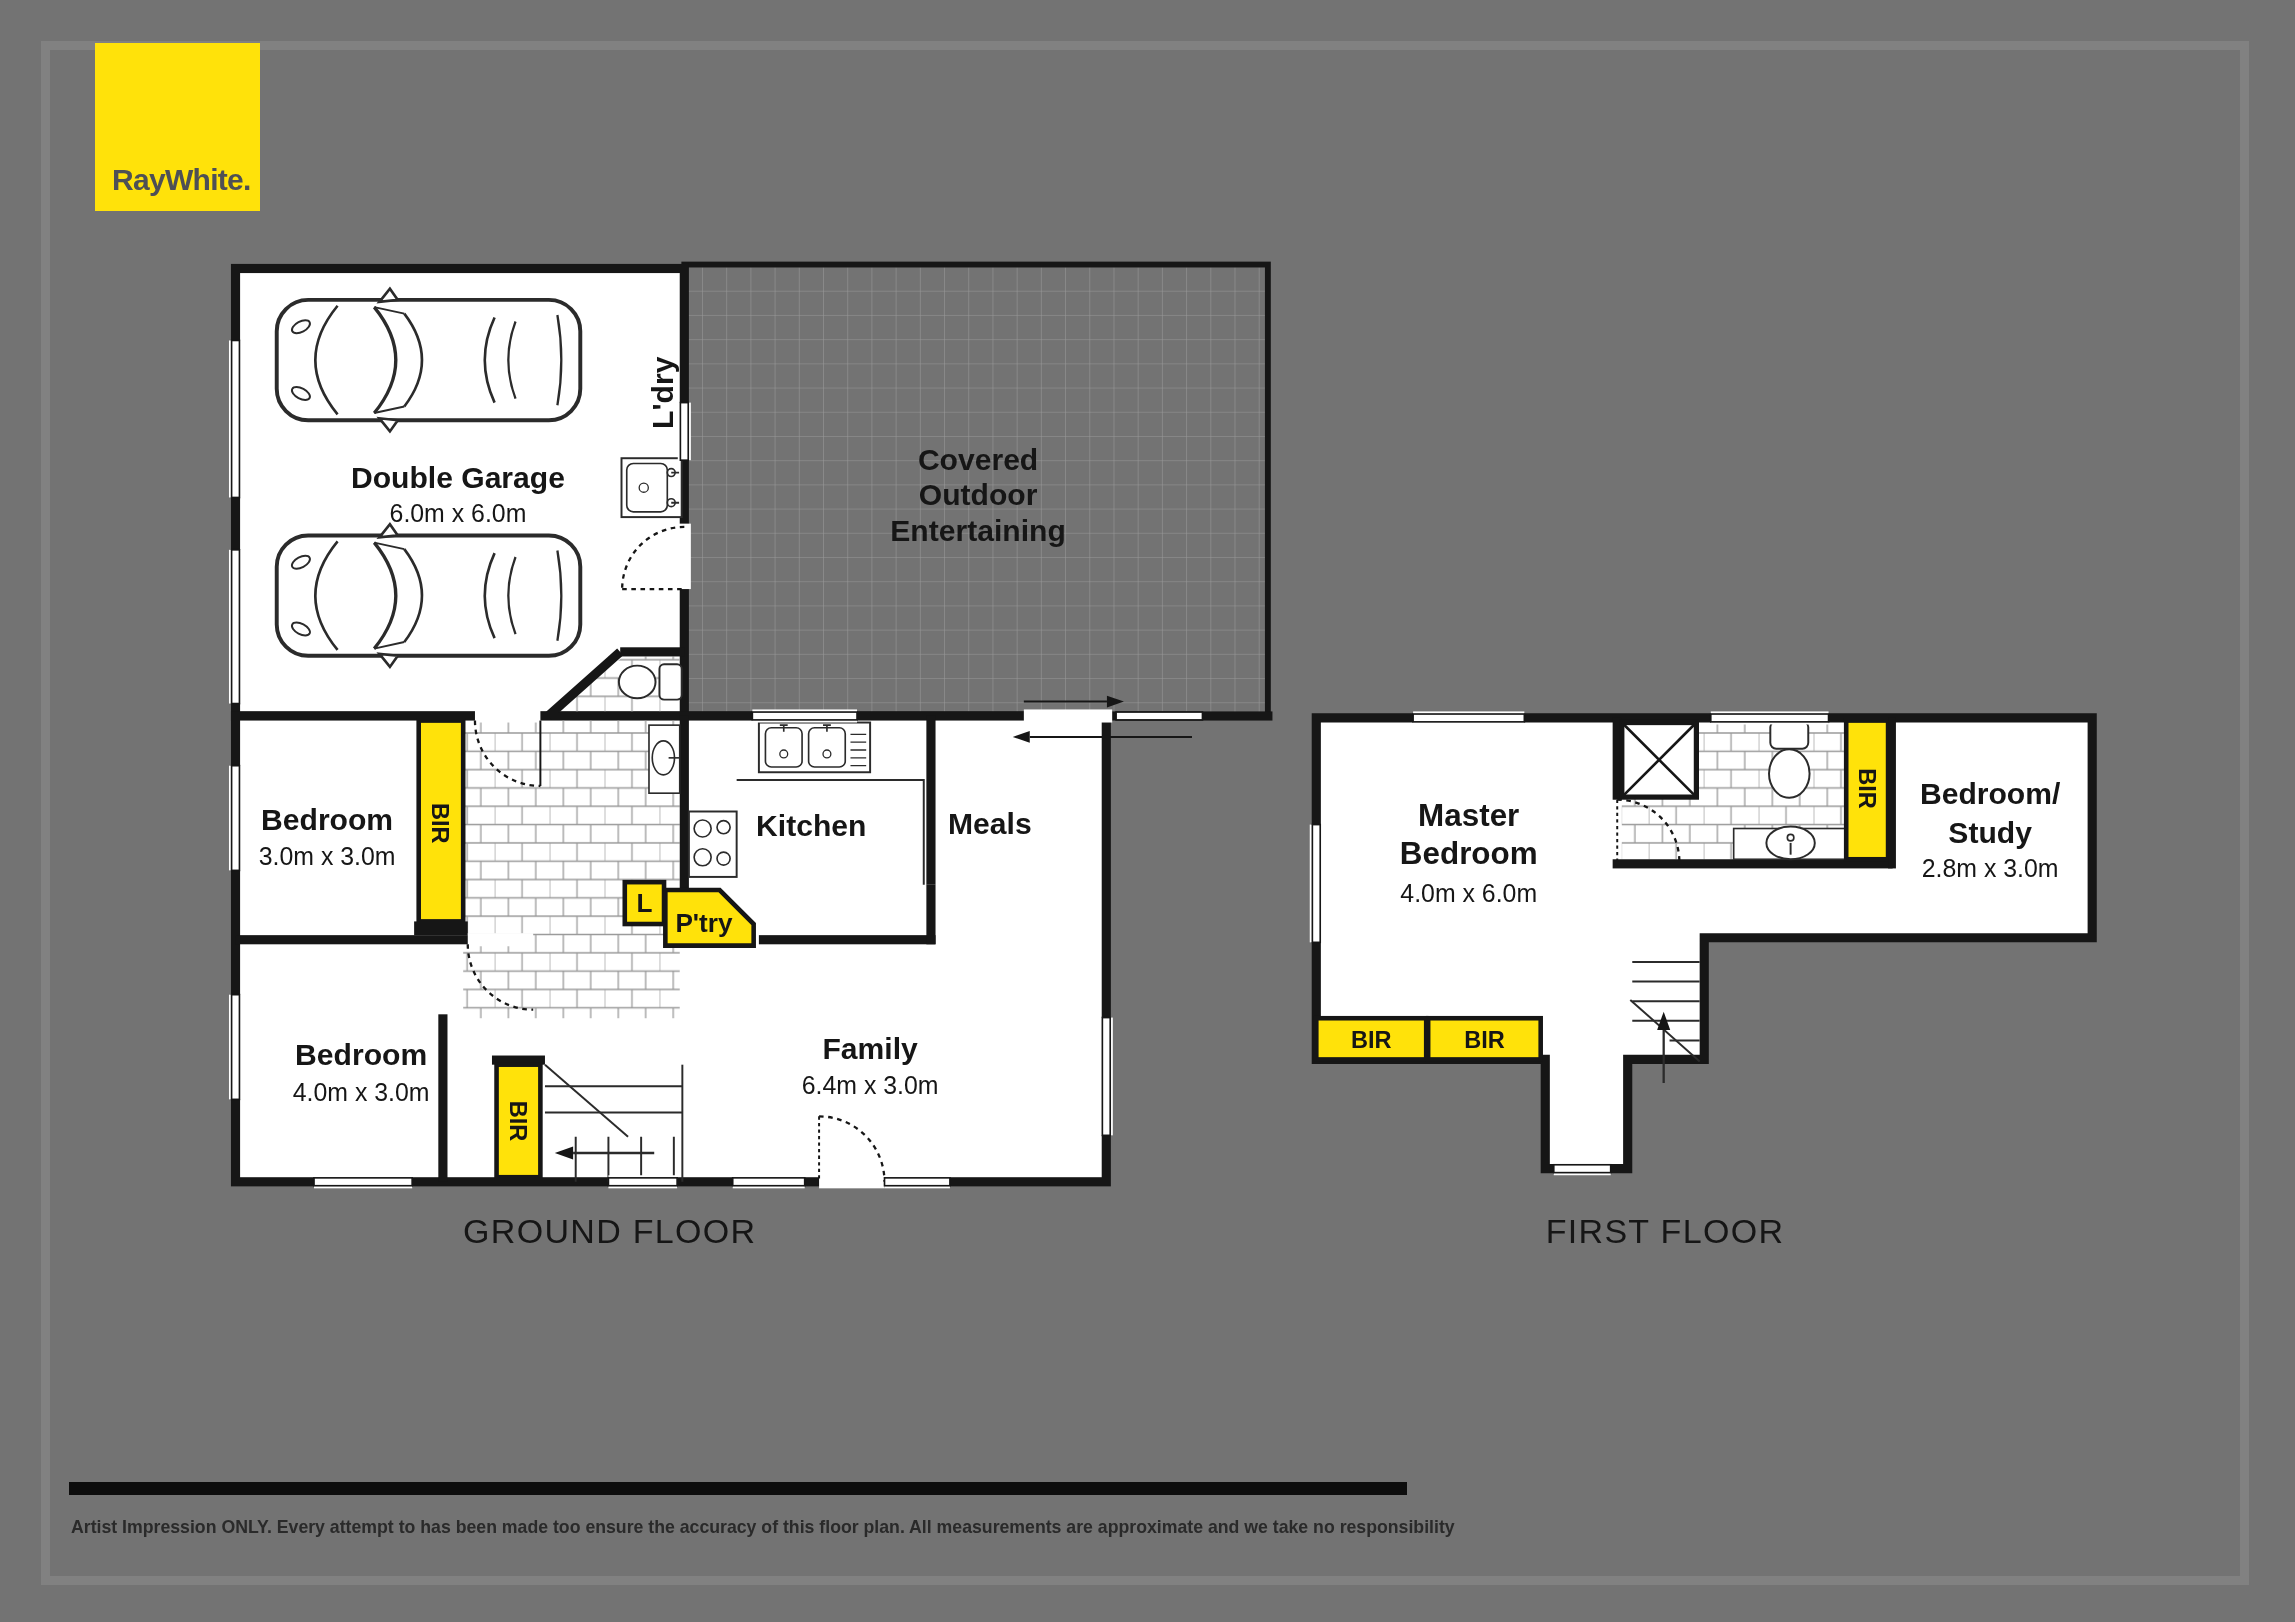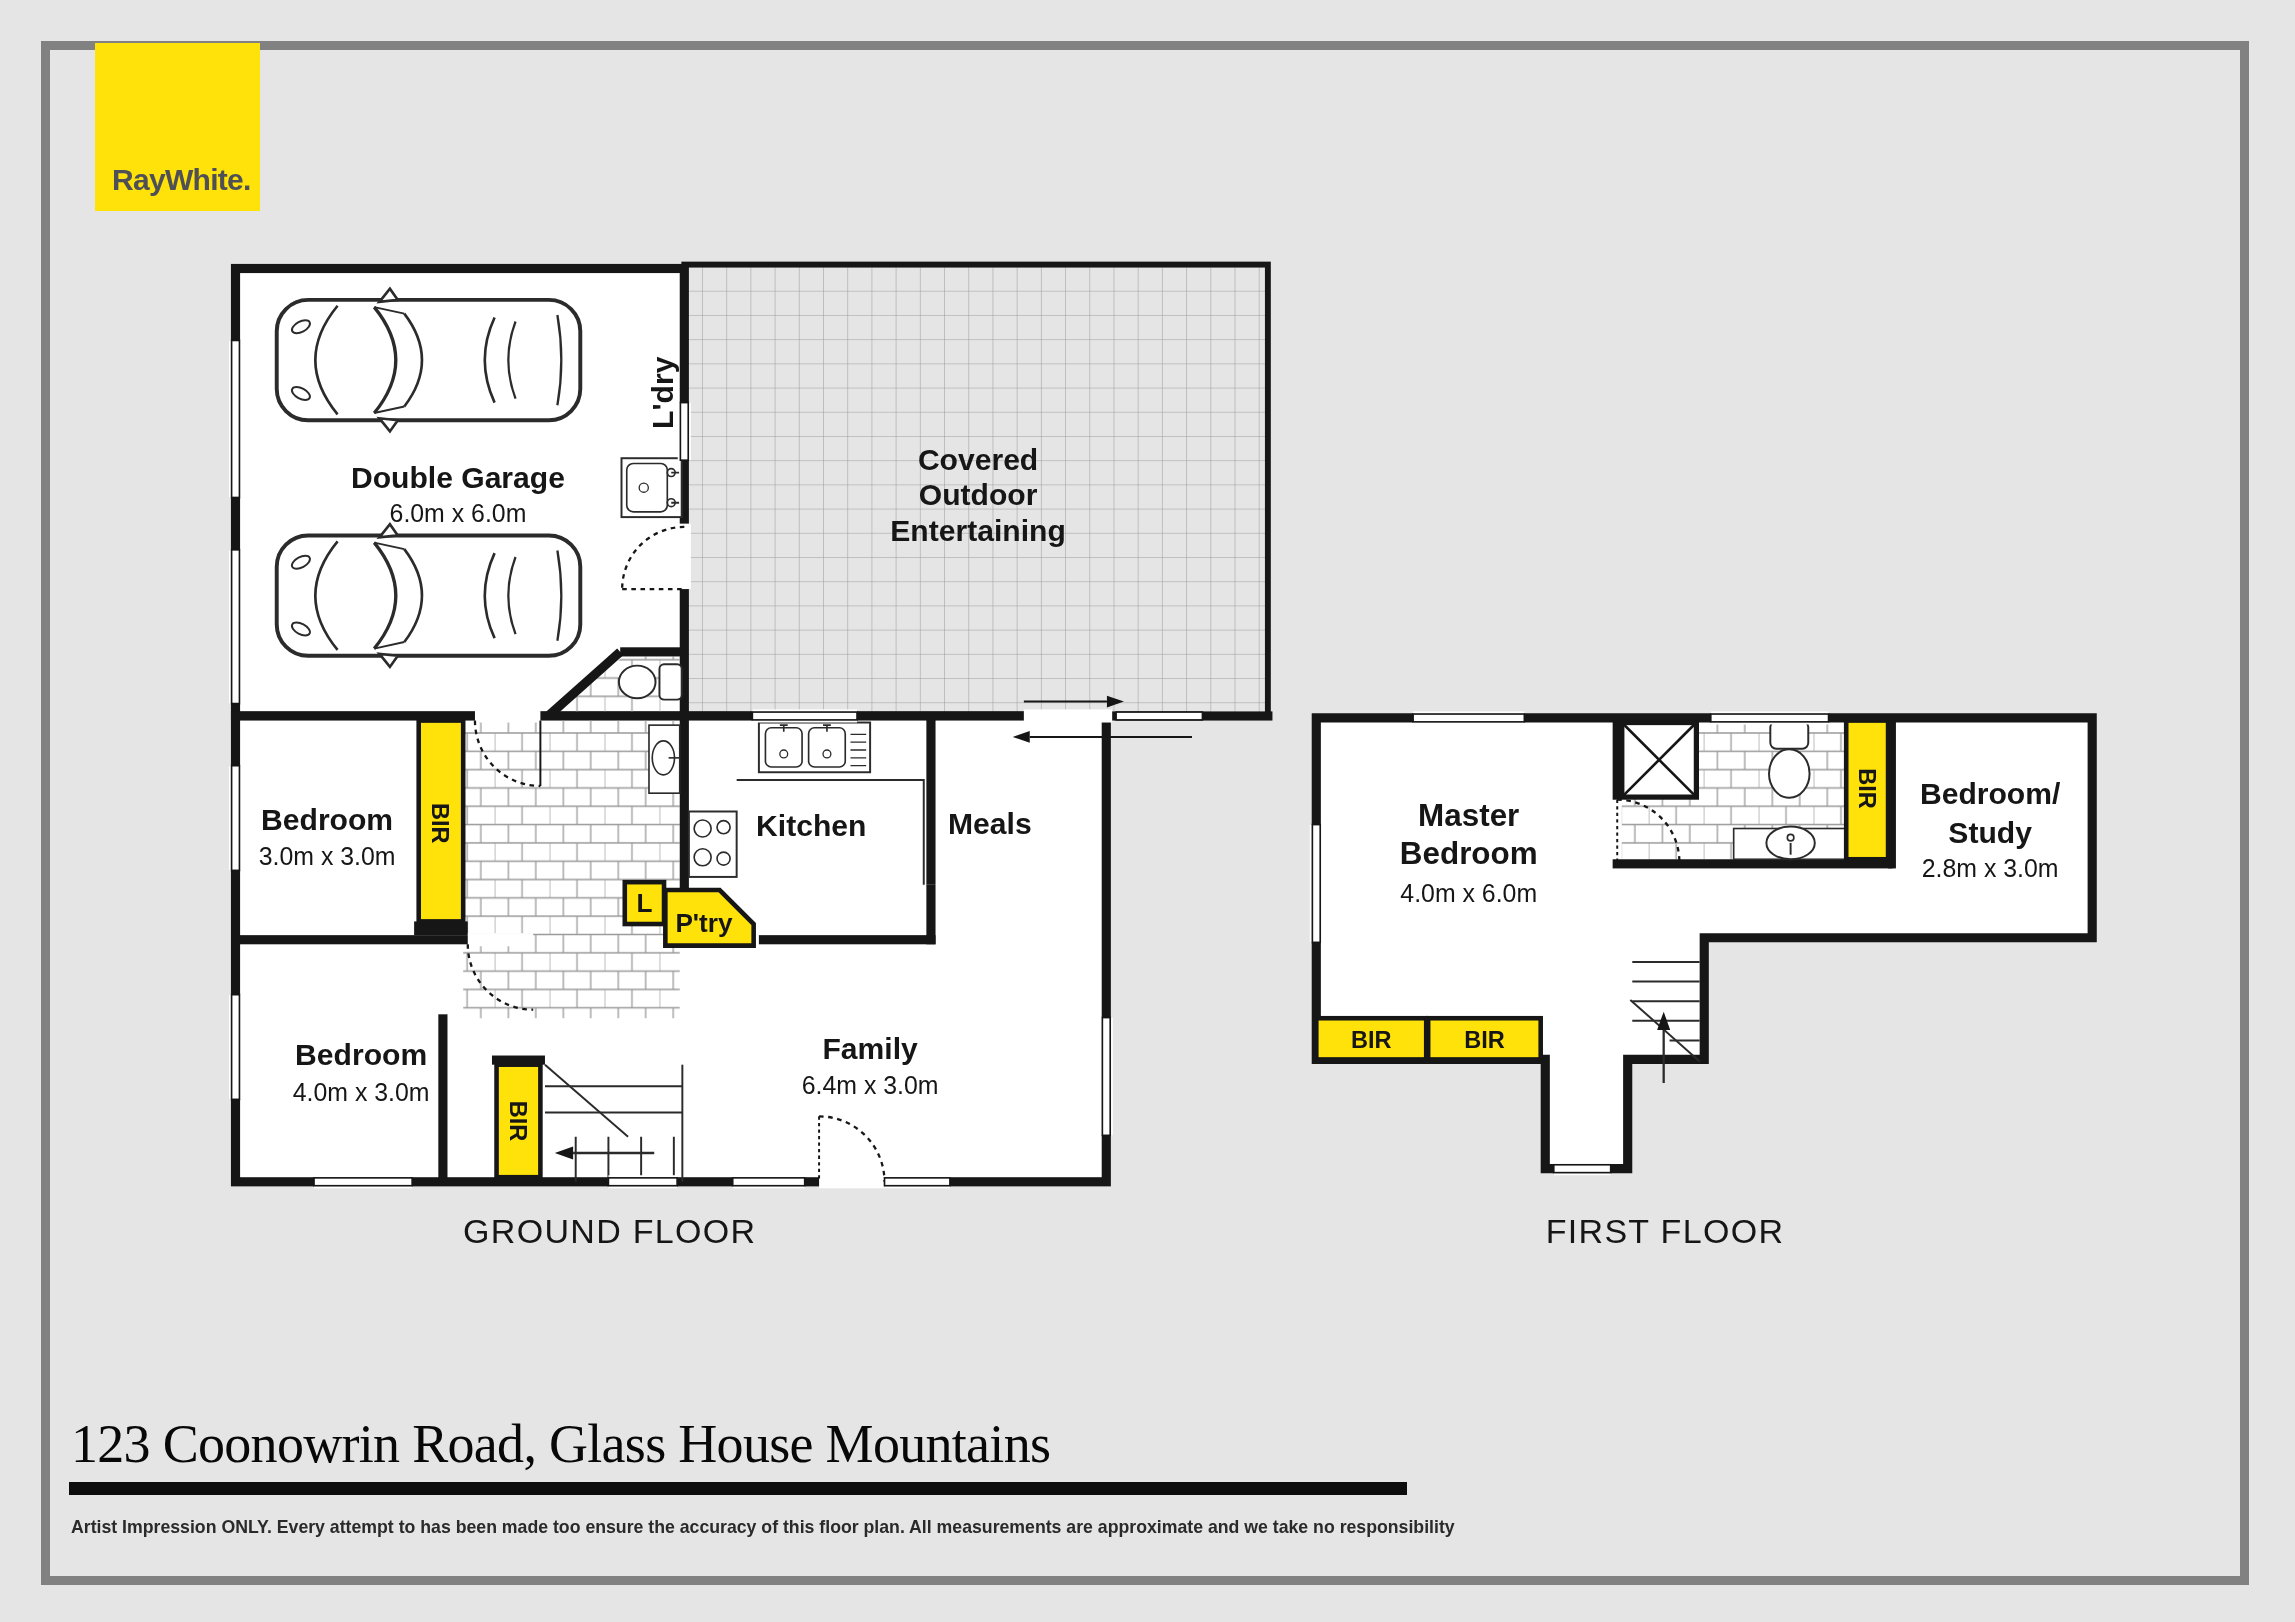--- a/index.html
+++ b/index.html
@@ -1,16 +1,16 @@
 <!DOCTYPE html>
 <html style="font-size:10.5px"><head>
 <meta charset="utf-8">
 <style>
   html,body{margin:0;padding:0;background:#fff;}
-  .page{position:relative;width:2295px;height:1623px;background:#e5e5e5;overflow:hidden;
+  .page{position:relative;width:2295px;height:1623px;background:#737373;overflow:hidden;
         font-family:"Liberation Sans",sans-serif;}
   .frame{position:absolute;left:41px;top:41px;width:2208px;height:1544px;
          border:9.8px solid #818181;box-sizing:border-box;}
   .logo{position:absolute;left:95px;top:43px;width:165px;height:168px;background:#ffe20a;}
   .logo-text{position:absolute;left:17px;bottom:14.4px;font-size:30px;font-weight:700;
              color:#4e5055;letter-spacing:-0.7px;}
   .plan-svg{position:absolute;left:0;top:0;width:2295px;height:1623px;}
   .address{position:absolute;left:71px;top:1413px;width:1570px;font-family:"Liberation Serif",serif;
            font-size:54px;letter-spacing:-0.7px;color:#080808;}
   .rule{position:absolute;left:69px;top:1482px;width:1338px;height:13px;background:#0d0d0d;}
@@ -320,20 +320,19 @@
       <text class="rbig" text-anchor="middle" x="2245" y="1262">Master</text>
       <text class="rbig" text-anchor="middle" x="2245" y="1320">Bedroom</text>
       <text class="rdim" text-anchor="middle" x="2245" y="1378">4.0m x 6.0m</text>
       <text class="rname" text-anchor="middle" x="3042" y="1228">Bedroom/</text>
       <text class="rname" text-anchor="middle" x="3042" y="1288">Study</text>
       <text class="rdim" text-anchor="middle" x="3042" y="1340">2.8m x 3.0m</text>
       <text class="caption" text-anchor="middle" x="2545" y="1900">FIRST FLOOR</text>
     </g>
   </svg>
 
-  <div class="address">123 Coonowrin Road, Glass House Mountains</div>
   <div class="rule"></div>
   <div class="disclaimer">
     <div>Artist Impression ONLY. Every attempt to has been made too ensure the accuracy of this floor plan. All measurements are approximate and we take no responsibility</div>
   </div>
 
 </div>
 
 
 </body></html>

